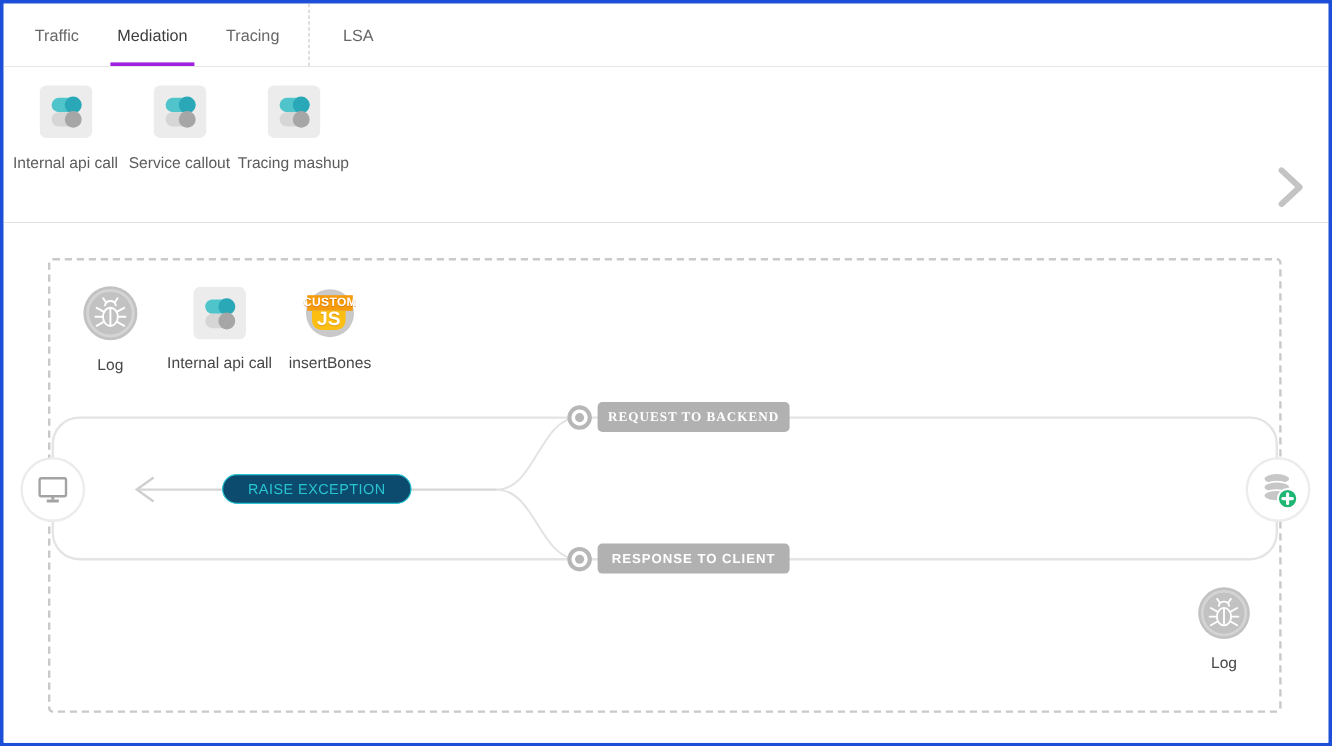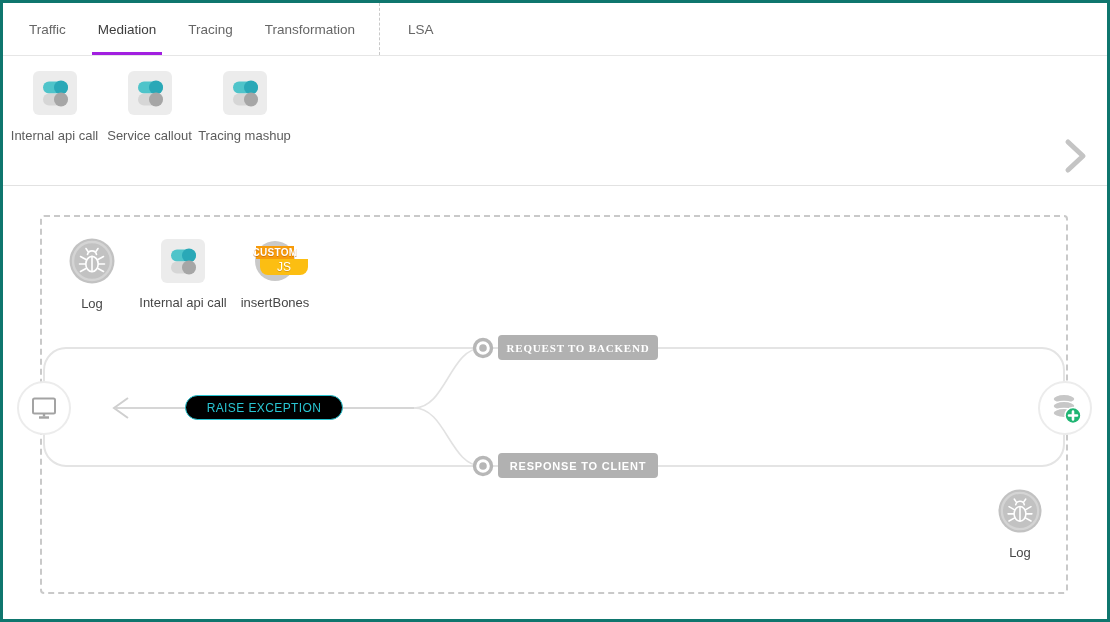--- a/index.html
+++ b/index.html
@@ -1,19 +1,19 @@
 <!DOCTYPE html>
 <html style="--accent: #a11fe0; --cyan: #29c5d2; --teal: #4fc4ca; --tealKnob: #2aa8b7; --grayTrack: #d6d6d6; --grayKnob: #a6a6a6; --badgeGray: #b1b1b1; --green: #1fb573; --orange: #f79b0b; --yellow: #fcbe12;"><head>
 <meta charset="utf-8">
 <style>
   * { margin:0; padding:0; box-sizing:content-box; }
   html,body { background:#fff; }
   .page {
     position:relative; width:1104px; height:616px;
-    border:3px solid #0f766e; background:#fff; overflow:hidden;
+    border:3px solid #1d4ed8; background:#fff; overflow:hidden;
     font-family:"Liberation Sans", sans-serif;
     text-align:right;
   }
   
   .tabbar { height:52px; display:flex; align-items:stretch; border-bottom:1px solid #e6e6e6; padding-left:10px; background:#fff; }
   .tab { position:relative; display:flex; align-items:center; padding:0 16px; font-size:13.5px; color:#666; cursor:pointer; white-space:nowrap; }
   .tab.active { color:#3d3d3d; font-weight:normal; }
   .tab.active::after { content:""; position:absolute; left:10px; right:10px; bottom:0; height:3px; background:var(--accent,#a11fe0); }
   .tab.lsa { border-left:1px dashed #c9c9c9; margin-left:8px; padding-left:28px; }
   
@@ -25,54 +25,51 @@
   
   .canvas { position:relative; height:446px; background:#fff; }
   .flow-container { position:absolute; left:37px; top:29px; width:1024px; height:375px; border:2px dashed #c9c9c9; border-radius:4px; }
   .flow-lines { position:absolute; left:0; top:0; }
   .policy { position:absolute; width:100px; display:flex; flex-direction:column; align-items:center; cursor:pointer; }
   .policy .plabel { margin-top:12px; font-size:13px; color:#474747; white-space:nowrap; }
   .lane-badge { position:absolute; width:160px; height:25px; background:var(--badgeGray,#b1b1b1); border-radius:4px;
     color:#fff; font-size:11px; font-weight:bold; letter-spacing:.8px; display:flex; align-items:center; justify-content:center; white-space:nowrap; }
   .badge-request { left:456px; top:118px;font-family:Liberation Serif, serif; }
   .badge-response { left:456px; top:236px; }
-  .exc-pill { position:absolute; left:143px; top:178px; width:156px; height:23px; background:#000000;
+  .exc-pill { position:absolute; left:143px; top:178px; width:156px; height:23px; background:#0c4a6e;
     border:1.5px solid var(--cyan,#29c5d2); border-radius:14px; color:var(--cyan,#29c5d2);
     font-size:12px; letter-spacing:.4px; display:flex; align-items:center; justify-content:center; white-space:nowrap; cursor:pointer; }
   .endpoint { position:absolute; width:50px; height:50px; background:#fff; border:2px solid #ececec; border-radius:50%;
     display:flex; align-items:center; justify-content:center; }
   .endpoint.client { left:-25px; top:164px; }
   .endpoint.backend { left:996px; top:164px; }
   
   .cjs-icon { position:relative; width:44px; height:44px; }
   .cjs-circle { position:absolute; left:2px; top:2px; width:40px; height:40px; border-radius:50%; background:#c9c9c9; }
   .cjs-top { position:absolute; left:3px; top:7px; width:38px; height:13px; background:var(--orange,#f79b0b);
     color:#fff; font-size:10px; font-weight:bold; letter-spacing:.3px; display:flex; align-items:center; justify-content:center;
     text-shadow:0 1px 0 rgba(180,90,0,.55); }
-  .cjs-bottom { position:absolute; left:7px; top:20px; width:48px; height:16px; background:var(--yellow,#fcbe12);
-    border-radius:0 0 8px 8px; color:#fff; font-size:12px; font-weight:normal; display:flex; align-items:center; justify-content:center;
+  .cjs-bottom { position:absolute; left:7px; top:20px; width:28px; height:16px; background:var(--yellow,#fcbe12);
+    border-radius:0 0 8px 8px; color:#fff; font-size:16px; font-weight:bold; display:flex; align-items:center; justify-content:center;
     text-shadow:0 1px 0 rgba(190,120,0,.5); }
 </style>
 </head>
 <body>
 
 <div class="page">
 
   <div class="tabbar">
     <div class="tab">
         <span>Traffic</span>
       </div>
     <div class="tab active">
         <span>Mediation</span>
       </div>
     <div class="tab">
         <span>Tracing</span>
-      </div>
-    <div class="tab">
-        <span>Transformation</span>
       </div>
     <div class="tab lsa">
         <span>LSA</span>
       </div>
   </div>
 
   <div class="palette">
 
     <div class="palette-item">
       <svg class="icon44" viewBox="0 0 44 44">

